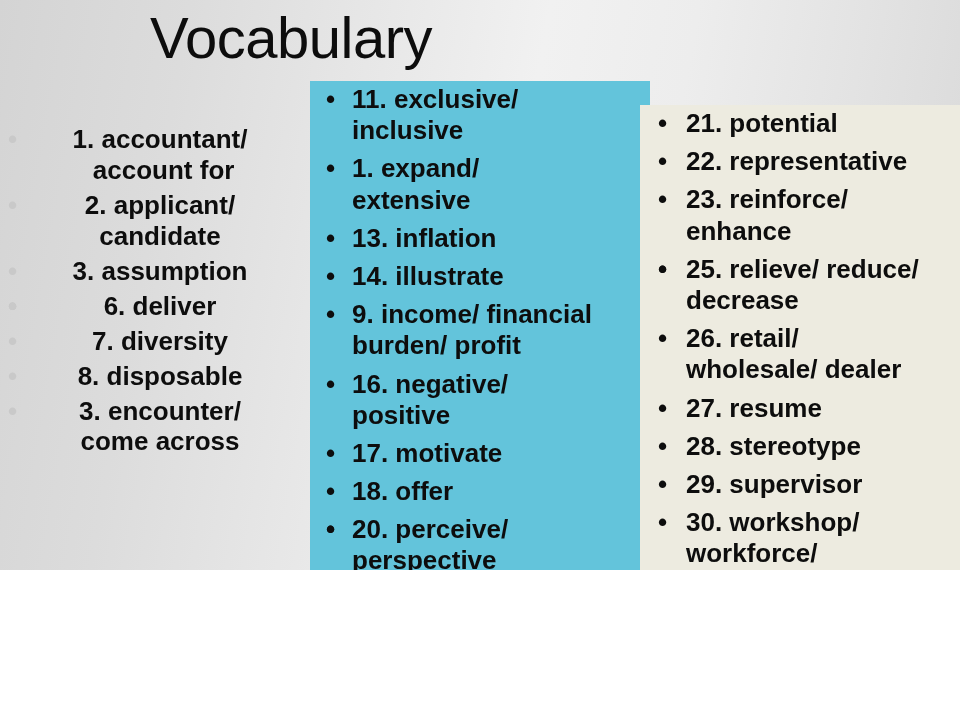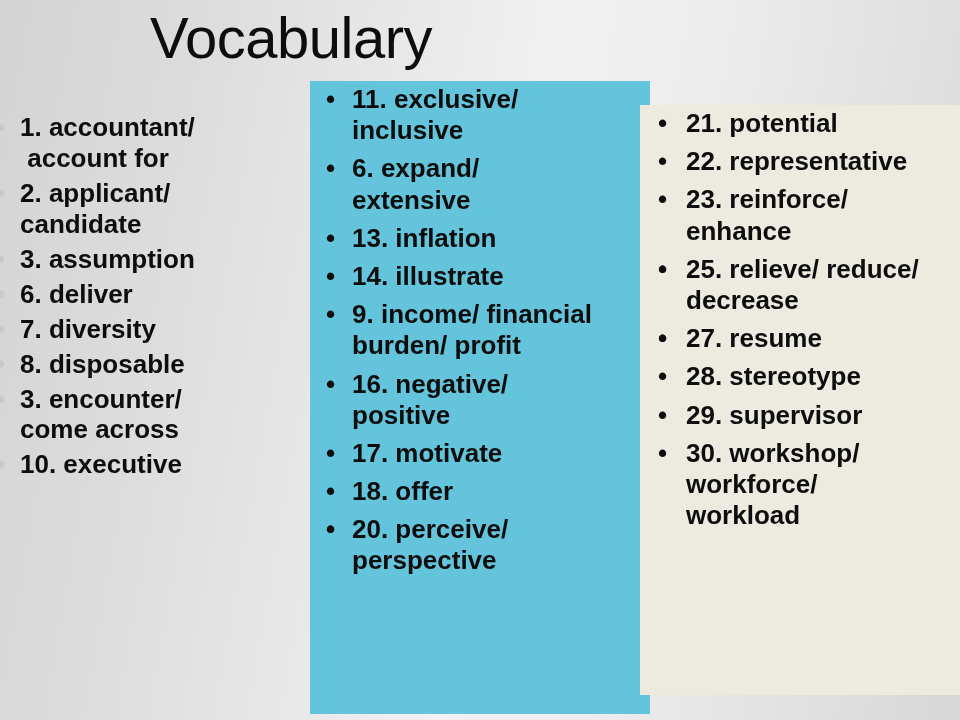--- a/index.html
+++ b/index.html
@@ -8,21 +8,21 @@
   }
   body {
     width: 960px;
     height: 720px;
     overflow: hidden;
     font-family: "Liberation Sans", sans-serif;
   }
   #slide {
     position: relative;
     width: 960px;
-    height: 720px;
+    height: 570px;
     overflow: hidden;
     background: linear-gradient(100deg,
         #d4d4d4 0%,
         #dcdcdc 18%,
         #e6e6e6 34%,
         #f1f1f1 52%,
         #ededed 66%,
         #e3e3e3 82%,
         #d7d7d7 100%);
   }
@@ -43,22 +43,23 @@
 
   
   #col1 {
     position: absolute;
     left: 0px;
     top: 112px;
     width: 300px;
   }
   #col1 ul {
     list-style: none;
-    margin: 0;
-    padding: 0;
+    margin: 12px;
+    padding: 0;
+    text-align: center;
   }
   #col1 li {
     position: relative;
     font-size: 26px;
     line-height: 1.19;
     font-weight: bold;
     color: #0d0d0d;
     padding-left: 20px;
     margin-bottom: 4px;
     white-space: pre-wrap;
@@ -168,29 +169,28 @@
       <li><span class="bullet">•</span><span>2. applicant/
 candidate</span></li>
       <li><span class="bullet">•</span><span>3. assumption</span></li>
       <li><span class="bullet">•</span></li>
       <li><span class="bullet">•</span></li>
       <li><span class="bullet">•</span><span>6. deliver</span></li>
       <li><span class="bullet">•</span><span>7. diversity</span></li>
       <li><span class="bullet">•</span><span>8. disposable</span></li>
       <li><span class="bullet">•</span><span>3. encounter/
 come across</span></li>
-      <li><span class="bullet">•</span><span>10. executive</span></li>
     </ul>
   </div>
 
   <div id="col2">
     <ul>
       <li><span class="bullet">•</span><span>11. exclusive/
 inclusive</span></li>
-      <li><span class="bullet">•</span><span>6. expand/
+      <li><span class="bullet">•</span><span>1. expand/
 extensive</span></li>
       <li><span class="bullet">•</span><span>13. inflation</span></li>
       <li><span class="bullet">•</span><span>14. illustrate</span></li>
       <li><span class="bullet">•</span><span>9. income/ financial
 burden/ profit</span></li>
       <li><span class="bullet">•</span><span>16. negative/
 positive</span></li>
       <li><span class="bullet">•</span><span>17. motivate</span></li>
       <li><span class="bullet">•</span><span>18. offer</span></li>
       <li><span class="bullet">•</span></li>
@@ -201,21 +201,22 @@
 
   <div id="col3">
     <ul>
       <li><span class="bullet">•</span><span>21. potential</span></li>
       <li><span class="bullet">•</span><span>22. representative</span></li>
       <li><span class="bullet">•</span><span>23. reinforce/
 enhance</span></li>
       <li><span class="bullet">•</span></li>
       <li><span class="bullet">•</span><span>25. relieve/ reduce/
 decrease</span></li>
-      <li><span class="bullet">•</span></li>
+      <li><span class="bullet">•</span><span>26. retail/
+wholesale/ dealer</span></li>
       <li><span class="bullet">•</span><span>27. resume</span></li>
       <li><span class="bullet">•</span><span>28. stereotype</span></li>
       <li><span class="bullet">•</span><span>29. supervisor</span></li>
       <li><span class="bullet">•</span><span>30. workshop/
 workforce/
 workload</span></li>
     </ul>
   </div>
 
 </div>

